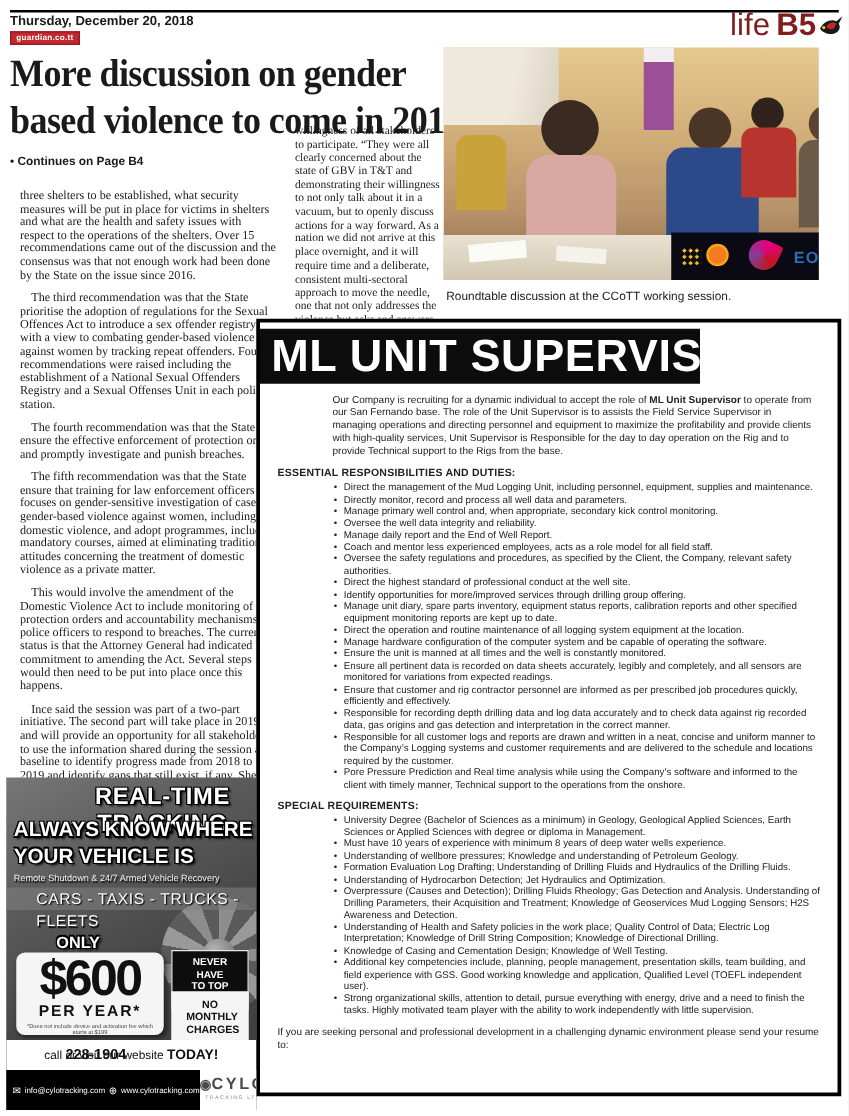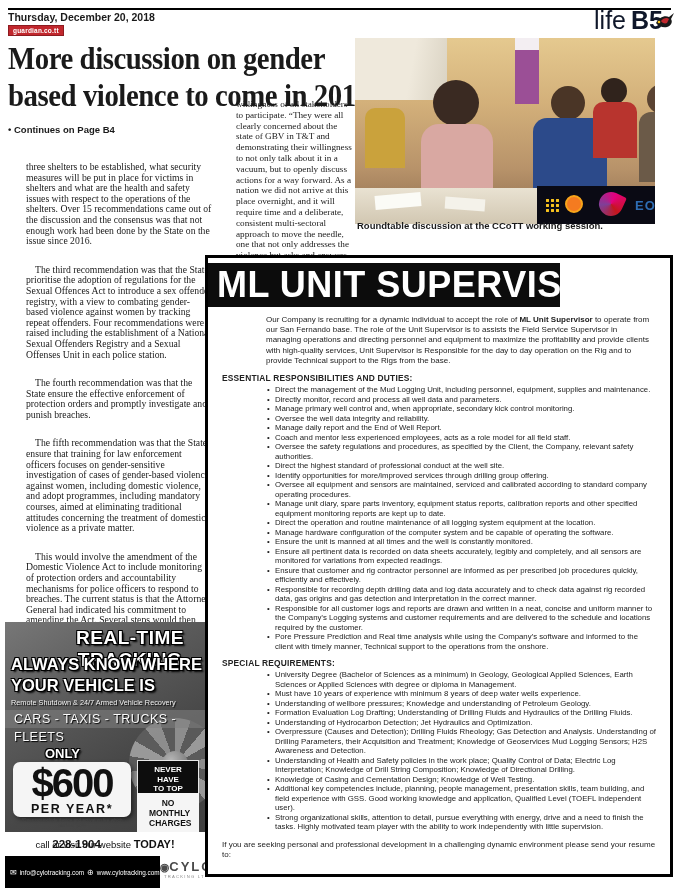--- a/index.html
+++ b/index.html
@@ -6,45 +6,45 @@
   .page { position:relative; width:679px; height:893px; background:#fff; margin:0 auto;
           font-family:"Liberation Serif", serif; color:#1a1a1a; overflow:hidden; }
 
   
   .top-rule { position:absolute; left:8px; top:8px; width:663px; height:2px; background:#000; }
   .date-line { position:absolute; left:8px; top:11px; font-family:"Liberation Sans",sans-serif;
                font-weight:bold; font-size:10.5px; }
   .gtag { position:absolute; left:8px; top:25px; background:#c1272d; color:#fff;
           font-family:"Liberation Sans",sans-serif; font-weight:bold; font-size:6.5px;
           padding:1px 4px; border:1px solid #8d1b20; letter-spacing:0.2px; }
-  .masthead { position:absolute; right:16px; top:6px; color:#0f172a;
+  .masthead { position:absolute; right:26px; top:6px; color:#7f1d1d;
               font-family:"Liberation Sans",sans-serif; font-size:25px; }
   .masthead .sec { font-weight:normal; }
   .masthead .pg { font-weight:bold; margin-left:5px; }
   .bird { position:absolute; right:2px; top:9px; width:24px; height:24px; }
 
   
   .headline { position:absolute; left:8px; top:40px; width:352px; font-weight:bold;
               font-size:31px; line-height:37px; letter-spacing:-0.5px;
               transform:scaleX(0.93); transform-origin:left top; }
   .headline div { white-space:nowrap; }
   .continues { position:absolute; left:8px; top:124px; font-family:"Liberation Sans",sans-serif;
                font-weight:bold; font-size:9.5px; }
   .col1 { position:absolute; left:8px; top:144px; width:222px; font-size:9.7px; line-height:10.6px; }
-  .col1 p { margin:18px; }
+  .col1 p { margin:8px; }
   .col1 p + p { text-indent:9px; }
   .col2 { position:absolute; left:236px; top:99px; width:119px; font-size:9.2px; line-height:10.8px; }
   .col2 p { margin:0; }
 
   
   .photo { position:absolute; left:355px; top:38px; width:300px; height:186px; overflow:hidden;
            background:linear-gradient(180deg,#e5c98f 0%, #d3b07a 35%, #b8936a 70%, #8a6a4e 100%); }
   .ph { position:absolute; }
-  .caption { position:absolute; left:357px; top:220px; font-family:"Liberation Sans",sans-serif;
-             font-weight:bold; font-size:9.5px; }
+  .caption { position:absolute; left:357px; top:232px; font-family:"Liberation Sans",sans-serif;
+             font-weight:normal; font-size:9.5px; }
 
   
   .job-ad { position:absolute; left:205px; top:255px; width:468px; height:622px;
             border:3px solid #000; box-sizing:border-box; background:#fff; overflow:hidden;
             font-family:"Liberation Sans",sans-serif; color:#222; }
   .job-band { margin-top:5px; width:352px; height:44px; background:#0c0c0c; color:#fff;
               font-weight:bold; font-size:36px; line-height:44px; padding-left:9px;
               letter-spacing:0.5px; box-sizing:border-box; white-space:nowrap; }
   .job-body { padding:8px 14px 0 14px; }
   .job-intro { margin:0 6px 0 44px; font-size:8px; line-height:10.2px; }
@@ -65,23 +65,23 @@
                 border-radius:50%; background:radial-gradient(circle at 35% 35%, #c9c9c9, #707070); }
   .outl { color:#fff; text-shadow:1px 1px 0 #000,-1px -1px 0 #000,1px -1px 0 #000,-1px 1px 0 #000,2px 2px 2px #000; }
   .c-title { position:absolute; left:0; top:5px; width:100%; text-align:center; font-weight:bold;
              font-size:19px; letter-spacing:0.5px;padding-left:25px; }
   .c-line1 { position:absolute; left:6px; top:33px; font-weight:bold; font-size:16.5px; }
   .c-line2 { position:absolute; left:6px; top:54px; font-weight:bold; font-size:16.5px; }
   .c-sub { position:absolute; left:6px; top:76px; font-size:7.3px; color:#f2f2f2;
            text-shadow:1px 1px 1px #000; }
   .c-band { position:absolute; left:0; top:88px; width:100%; height:18px; line-height:18px;
             background:rgba(130,130,130,0.55); color:#fafafa; font-size:12.5px; letter-spacing:0.5px;
-            padding-left:9px; box-sizing:border-box; text-shadow:1px 1px 1px #000; }
+            padding-left:24px; box-sizing:border-box; text-shadow:1px 1px 1px #000; }
   .c-only { position:absolute; left:40px; top:124px; font-weight:bold; font-size:13px; }
-  .c-price { position:absolute; left:8px; top:140px; width:118px; height:55px; background:#f5f5f5;
+  .c-price { position:absolute; left:8px; top:140px; width:118px; height:66px; background:#f5f5f5;
              border-radius:7px; text-align:center; color:#111; box-shadow:2px 2px 4px rgba(0,0,0,0.5); }
   .c-price .amount { font-weight:bold; font-size:40px; line-height:40px; letter-spacing:-2px; margin-top:1px; }
   .c-price .per { font-weight:bold; font-size:12.5px; letter-spacing:1.5px; line-height:13px;text-align:center; }
   .c-price .fine { font-size:4.6px; color:#444; line-height:5.4px; margin-top:2px; padding:0 6px; }
   .c-b1 { position:absolute; left:132px; top:138px; width:62px; background:#0d0d0d; color:#fff;
           font-weight:bold; font-size:8px; line-height:9.5px; text-align:center; padding:4px 15px;
           border:1px solid #e8e8e8; box-sizing:border-box; }
   .c-b2 { position:absolute; left:132px; top:171px; width:62px; background:#f5f5f5; color:#111;
           font-weight:bold; font-size:8.5px; line-height:10px; text-align:center; padding:5px 12px;
           box-sizing:border-box; }
@@ -182,21 +182,20 @@
 
       <li>Direct the management of the Mud Logging Unit, including personnel, equipment, supplies and maintenance.</li>
           <li>Directly monitor, record and process all well data and parameters.</li>
           <li>Manage primary well control and, when appropriate, secondary kick control monitoring.</li>
           <li>Oversee the well data integrity and reliability.</li>
           <li>Manage daily report and the End of Well Report.</li>
           <li>Coach and mentor less experienced employees, acts as a role model for all field staff.</li>
           <li>Oversee the safety regulations and procedures, as specified by the Client, the Company, relevant safety authorities.</li>
           <li>Direct the highest standard of professional conduct at the well site.</li>
           <li>Identify opportunities for more/improved services through drilling group offering.</li>
-          <li>Oversee all equipment and sensors are maintained, serviced and calibrated according to standard company operating procedures.</li>
           <li>Manage unit diary, spare parts inventory, equipment status reports, calibration reports and other specified equipment monitoring reports are kept up to date.</li>
           <li>Direct the operation and routine maintenance of all logging system equipment at the location.</li>
           <li>Manage hardware configuration of the computer system and be capable of operating the software.</li>
           <li>Ensure the unit is manned at all times and the well is constantly monitored.</li>
           <li>Ensure all pertinent data is recorded on data sheets accurately, legibly and completely, and all sensors are monitored for variations from expected readings.</li>
           <li>Ensure that customer and rig contractor personnel are informed as per prescribed job procedures quickly, efficiently and effectively.</li>
           <li>Responsible for recording depth drilling data and log data accurately and to check data against rig recorded data, gas origins and gas detection and interpretation in the correct manner.</li>
           <li>Responsible for all customer logs and reports are drawn and written in a neat, concise and uniform manner to the Company’s Logging systems and customer requirements and are delivered to the schedule and locations required by the customer.</li>
           <li>Pore Pressure Prediction and Real time analysis while using the Company’s software and informed to the client with timely manner, Technical support to the operations from the onshore.</li>
         </ul>

